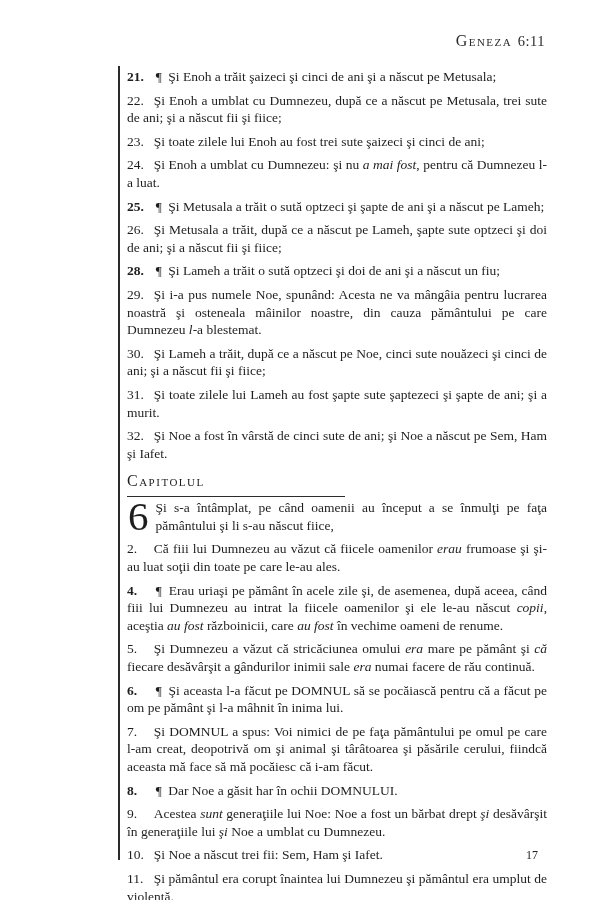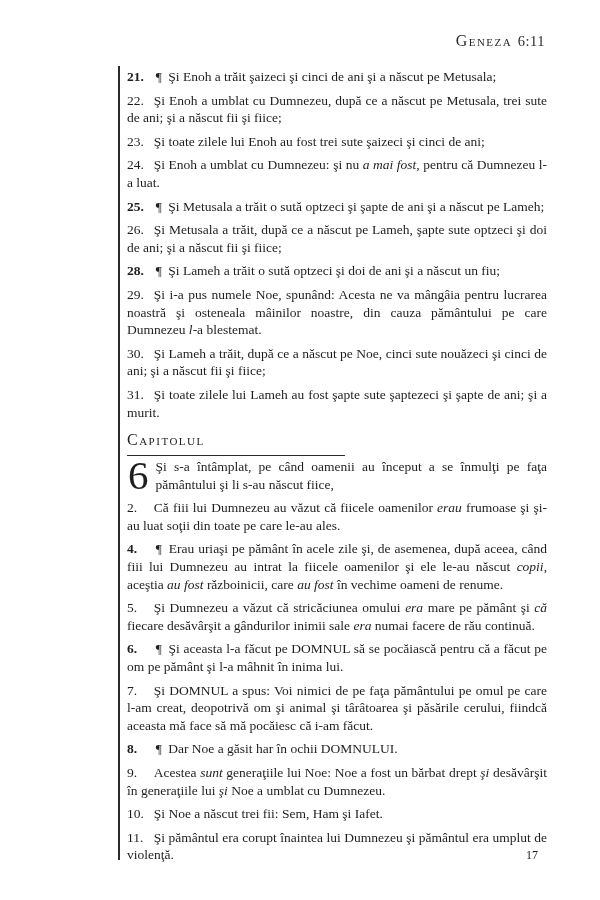--- a/index.html
+++ b/index.html
@@ -83,20 +83,21 @@
         <p class="verse"><span class="vnum bold">21.</span> <span class="pilcrow">¶</span> <span>Şi Enoh a trăit şaizeci şi cinci de ani şi a născut pe Metusala;</span></p>
         <p class="verse"><span class="vnum">22.</span> <span>Şi Enoh a umblat cu Dumnezeu, după ce a născut pe Metusala, trei sute de ani; şi a născut fii şi fiice;</span></p>
         <p class="verse"><span class="vnum">23.</span> <span>Şi toate zilele lui Enoh au fost trei sute şaizeci şi cinci de ani;</span></p>
         <p class="verse"><span class="vnum">24.</span> <span>Şi Enoh a umblat cu Dumnezeu: şi nu </span><i>a mai fost</i><span>, pentru că Dumnezeu l-a luat.</span></p>
         <p class="verse"><span class="vnum bold">25.</span> <span class="pilcrow">¶</span> <span>Şi Metusala a trăit o sută optzeci şi şapte de ani şi a născut pe Lameh;</span></p>
         <p class="verse"><span class="vnum">26.</span> <span>Şi Metusala a trăit, după ce a născut pe Lameh, şapte sute optzeci şi doi de ani; şi a născut fii şi fiice;</span></p>
         <p class="verse"><span class="vnum bold">28.</span> <span class="pilcrow">¶</span> <span>Şi Lameh a trăit o sută optzeci şi doi de ani şi a născut un fiu;</span></p>
         <p class="verse"><span class="vnum">29.</span> <span>Şi i-a pus numele Noe, spunând: Acesta ne va mângâia pentru lucrarea noastră şi osteneala mâinilor noastre, din cauza pământului pe care Dumnezeu </span><i>l</i><span>-a blestemat.</span></p>
         <p class="verse"><span class="vnum">30.</span> <span>Şi Lameh a trăit, după ce a născut pe Noe, cinci sute nouăzeci şi cinci de ani; şi a născut fii şi fiice;</span></p>
         <p class="verse"><span class="vnum">31.</span> <span>Şi toate zilele lui Lameh au fost şapte sute şaptezeci şi şapte de ani; şi a murit.</span></p>
+        <p class="verse"><span class="vnum">32.</span> <span>Şi Noe a fost în vârstă de cinci sute de ani; şi Noe a născut pe Sem, Ham şi Iafet.</span></p>
       </div>
 
     <div class="chapter-head">
       <span>Capitolul</span>
     </div>
 
     <p class="chapter-opening" id="chapter-opening">
       <span class="dropcap">6</span><span id="opening-text"><span>Şi s-a întâmplat, pe când oamenii au început a se înmulţi pe faţa pământului şi li s-au născut fiice,</span></span>
     </p>
 

